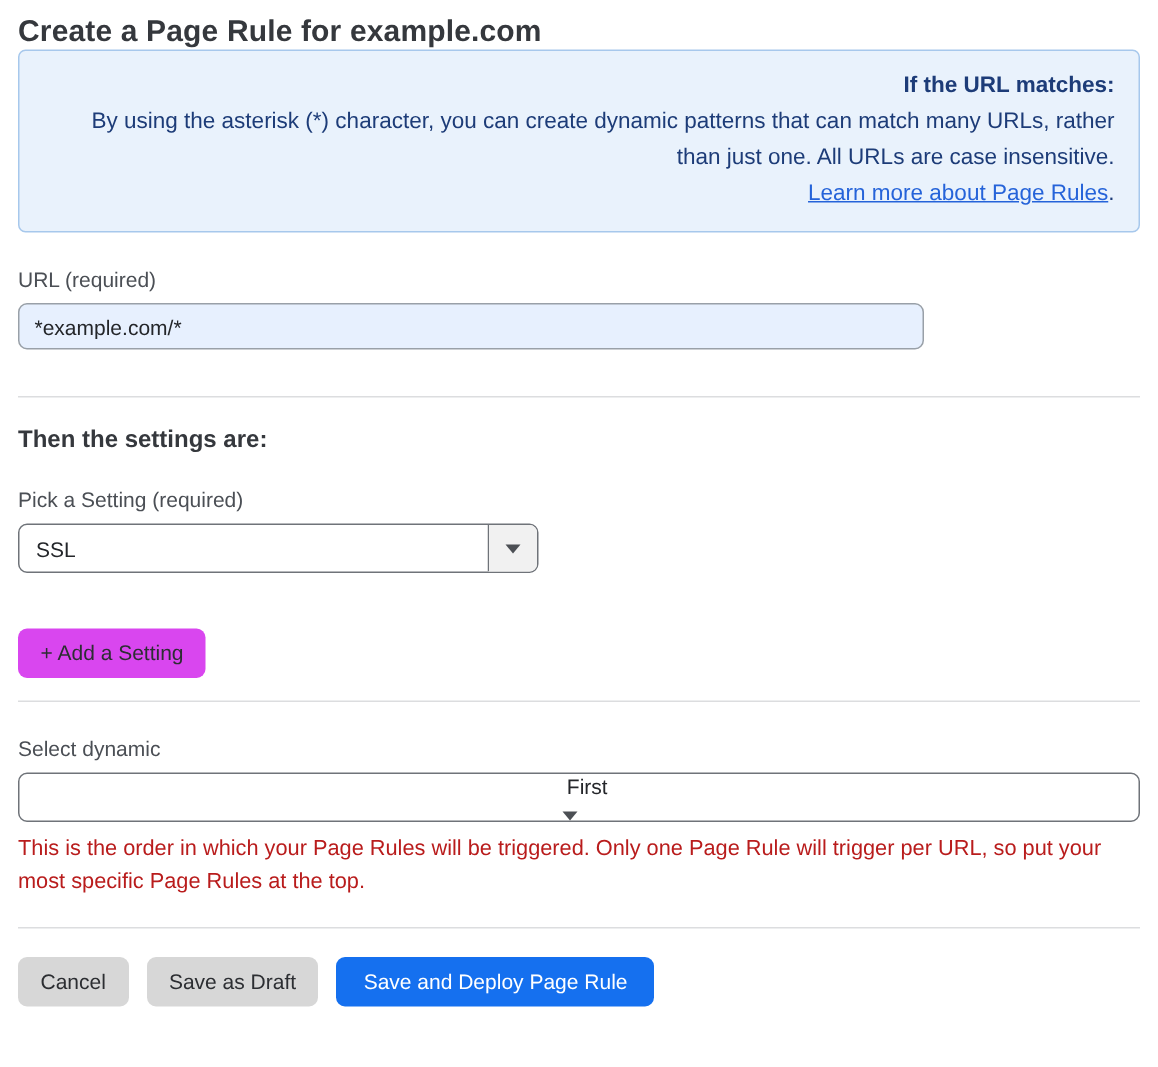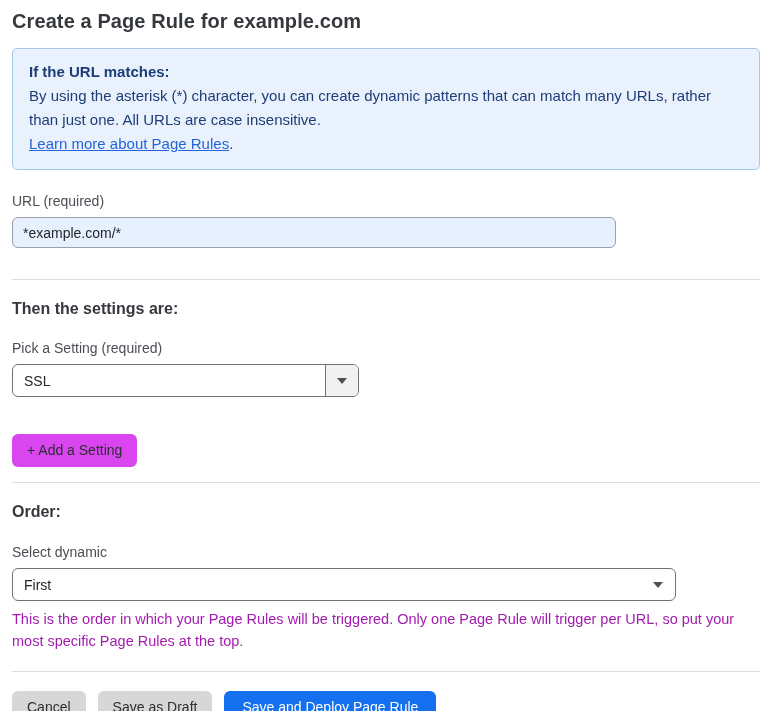--- a/index.html
+++ b/index.html
@@ -16,28 +16,28 @@
   .page-title {
     font-size: 20px;
     font-weight: 700;
     color: #35383d;
     letter-spacing: 0.1px;
     margin-top: 2px;
   }
 
   
   .info-box {
-    margin-top: 15px;
     background: #e9f2fc;
     border: 1px solid #a7c8ec;
     border-radius: 5px;
     padding: 11px 16px 13px 16px;
     color: #1d3c78;
     font-size: 15px;
     line-height: 24px;
+    text-align: right;
   }
   .info-heading { font-weight: 700; }
   .info-link {
     color: #2563d9;
     text-decoration: underline;
     cursor: pointer;
   }
   .info-link-suffix { color: #1d3c78; }
 
   
@@ -114,21 +114,21 @@
   .select.segmented .arrow-segment {
     width: 33px;
     align-self: stretch;
     background: #f1f1f1;
     border-left: 1px solid #6f7379;
     border-radius: 0 5px 5px 0;
     display: flex;
     align-items: center;
     justify-content: center;
   }
-  .select.full { width: 664px; }
+  .select.full { width: 748px; flex-direction: column; }
 
   .btn {
     display: inline-block;
     border: none;
     border-radius: 6px;
     font-size: 14px;
     font-family: "Liberation Sans", "DejaVu Sans", sans-serif;
     padding: 8px 15px;
     cursor: pointer;
     color: #2c2e32;
@@ -142,21 +142,21 @@
   .btn-primary {
     background: #1570ef;
     color: #ffffff;
     padding: 8px 18px;
   }
 
   .help-text {
     margin-top: 7px;
     font-size: 14.5px;
     line-height: 22px;
-    color: #a21caf;
+    color: #b91c1c;
     max-width: 748px;
   }
 
   .footer-actions {
     margin-top: 19px;
     display: flex;
     gap: 12px;
     align-items: center;
   }
 
@@ -194,21 +194,20 @@
           <span class="caret"></span>
         </span>
       </div>
     </div>
   </div>
 
   <button class="btn btn-add">+ Add a Setting</button>
 
   <hr class="divider after-add">
 
-  <h2 class="section-heading">Order:</h2>
 
   <div class="field-label">Select dynamic</div>
   <div class="select plain full">
     <span class="select-value">First</span>
     <span class="caret"></span>
   </div>
 
   <div class="help-text">This is the order in which your Page Rules will be triggered. Only one Page Rule will trigger per URL, so put your most specific Page Rules at the top.</div>
 
   <hr class="divider after-order">

